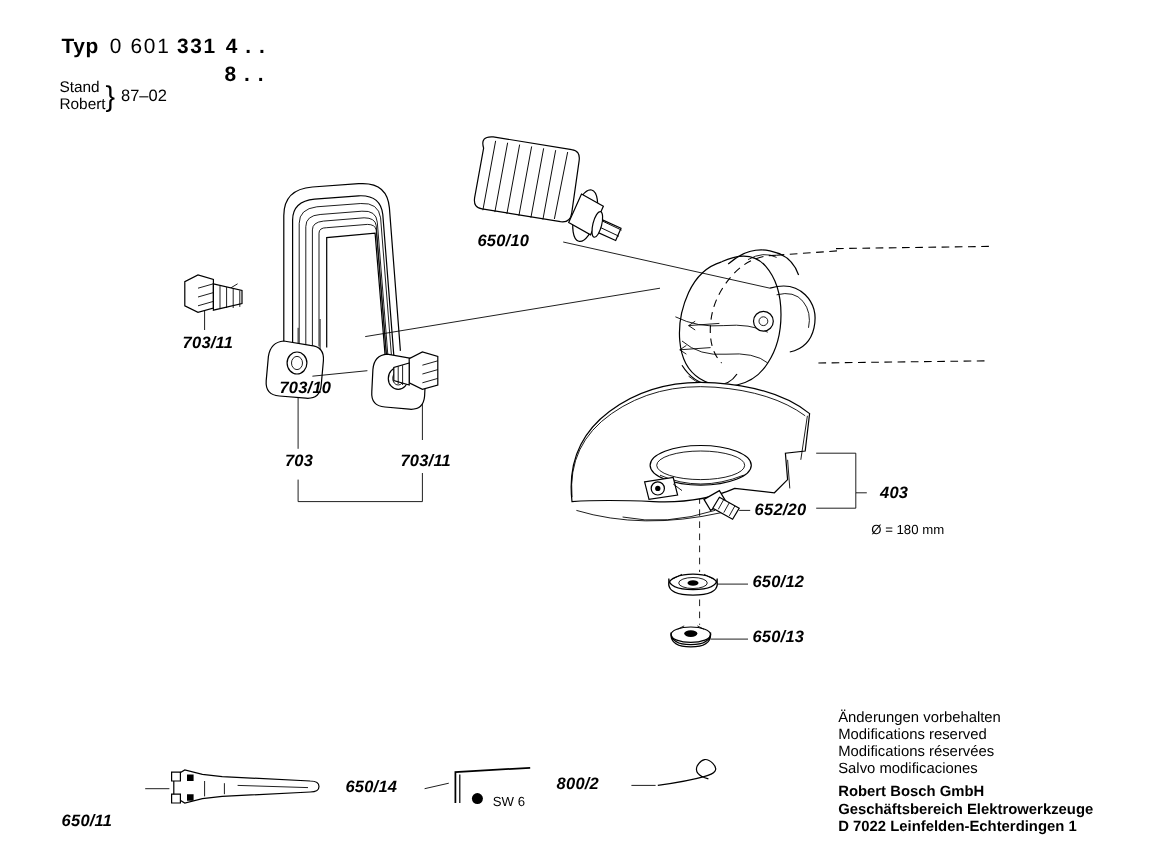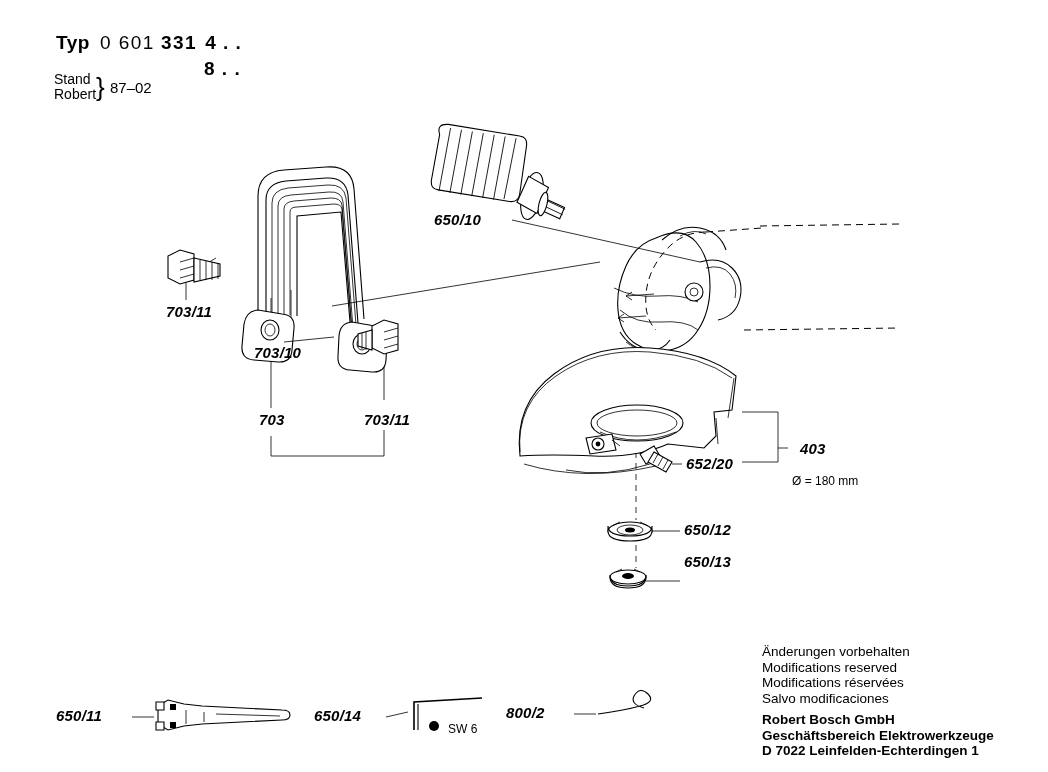--- a/index.html
+++ b/index.html
@@ -295,22 +295,22 @@
   </svg>
 
   <div class="abs lbl" style="left:434px; top:211px;">650/10</div>
   <div class="abs lbl" style="left:166px; top:303px;">703/11</div>
   <div class="abs lbl" style="left:254px; top:344px;">703/10</div>
   <div class="abs lbl" style="left:259px; top:411px;">703</div>
   <div class="abs lbl" style="left:364px; top:411px;">703/11</div>
   <div class="abs lbl" style="left:800px; top:440px;">403</div>
   <div class="abs lbl" style="left:686px; top:455px;">652/20</div>
   <div class="abs lbl" style="left:684px; top:521px;text-align:right;">650/12</div>
-  <div class="abs lbl" style="left:684px; top:553px;text-align:right;">650/13</div>
-  <div class="abs lbl" style="left:56px; top:707px;text-align:right;">650/11</div>
+  <div class="abs lbl" style="left:684px; top:571px;text-align:right;">650/13</div>
+  <div class="abs lbl" style="left:56px; top:738px;text-align:right;">650/11</div>
   <div class="abs lbl" style="left:314px; top:707px;">650/14</div>
   <div class="abs lbl" style="left:506px; top:704px;">800/2</div>
 
   <div class="abs" id="dia-note">Ø = 180 mm</div>
   <div class="abs" id="sw-note">SW 6</div>
 
   <div class="abs" id="footer">
     <div>Änderungen vorbehalten</div>
     <div>Modifications reserved</div>
     <div>Modifications réservées</div>

